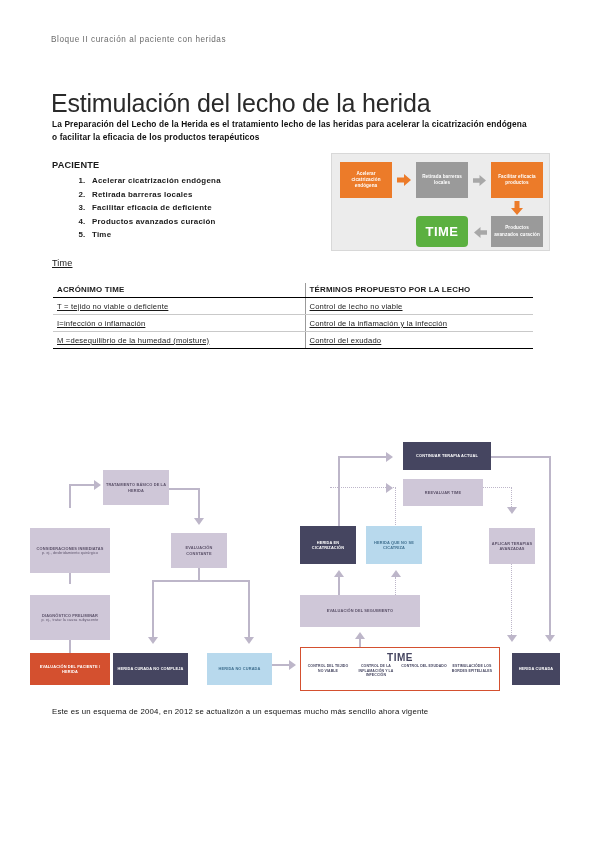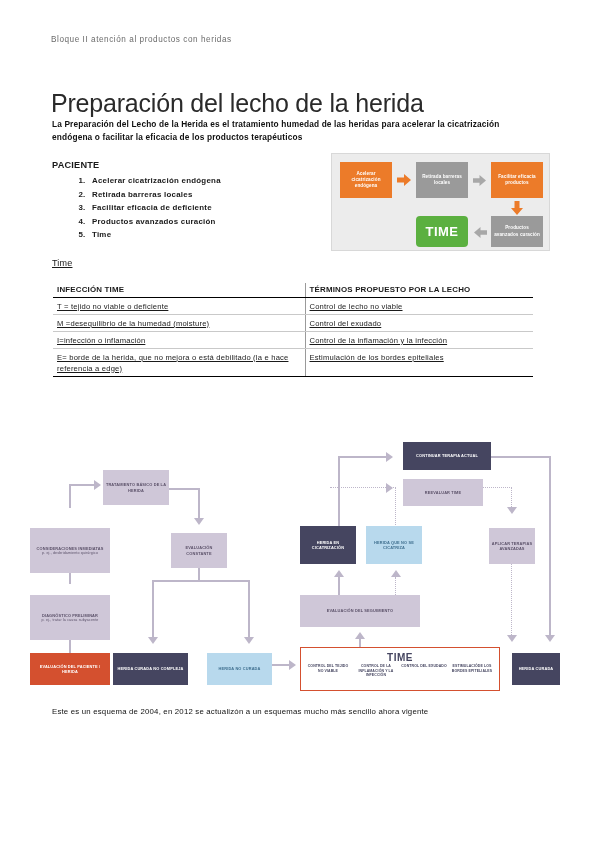--- a/index.html
+++ b/index.html
@@ -119,23 +119,23 @@
   .caption {
     position:absolute; left:52px; top:706px; width:500px;
     font-size:7.8px; line-height:1.5; letter-spacing:0.2px; color:#111;
   }
 </style>
 </head>
 <body>
 
 <div class="page">
 
-  <div class="breadcrumb">Bloque II atención al productos con heridas</div>
-  <h1 class="page-title">Preparación del lecho de la herida</h1>
-  <div class="intro">La Preparación del Lecho de la Herida es el tratamiento humedad de las heridas para acelerar la cicatrización endógena o facilitar la eficacia de los productos terapéuticos</div>
+  <div class="breadcrumb">Bloque II curación al paciente con heridas</div>
+  <h1 class="page-title">Estimulación del lecho de la herida</h1>
+  <div class="intro">La Preparación del Lecho de la Herida es el tratamiento lecho de las heridas para acelerar la cicatrización endógena o facilitar la eficacia de los productos terapéuticos</div>
 
   <div class="objetivo-head">PACIENTE</div>
   <ol class="objetivos">
     <li>Acelerar cicatrización endógena</li>
     <li>Retirada barreras locales</li>
     <li>Facilitar eficacia de deficiente</li>
     <li>Productos avanzados curación</li>
     <li>Time</li>
   </ol>
 
@@ -167,40 +167,36 @@
       <svg width="13" height="13" viewBox="0 0 14 14">
           <path d="M14 4.5 H7 V1 L0 7 L7 13 V9.5 H14 Z" fill="#a8a8a8"></path>
         </svg>
     </div>
     <div class="bx green" style="left:84px; top:62px; width:52px; height:31px;">TIME</div>
   </div>
 
   <table class="tbl">
     <thead>
       <tr>
-        <th class="cL">INFECCIÓN TIME</th>
+        <th class="cL">ACRÓNIMO TIME</th>
         <th>TÉRMINOS PROPUESTO POR LA LECHO</th>
       </tr>
     </thead>
     <tbody>
       <tr>
         <td class="cL">T = tejido no viable o deficiente</td>
         <td>Control de lecho no viable</td>
       </tr>
       <tr>
-        <td class="cL">M =desequilibrio de la humedad (moisture)</td>
-        <td>Control del exudado</td>
-      </tr>
-      <tr>
         <td class="cL">I=infección o inflamación</td>
         <td>Control de la inflamación y la infección</td>
       </tr>
       <tr>
-        <td class="cL">E= borde de la herida, que no mejora o está debilitado (la e hace referencia a edge)</td>
-        <td>Estimulación de los bordes epiteliales</td>
+        <td class="cL">M =desequilibrio de la humedad (moisture)</td>
+        <td>Control del exudado</td>
       </tr>
     </tbody>
   </table>
 
 
   <div class="flow">
 
     <div class="stem" style="left:69px; top:193px; width:2px; height:29px;"></div>
     <div class="ar-u" style="left:65px; top:186px;"></div>
     <div class="stem" style="left:69px; top:128px; width:2px; height:24px;"></div>

